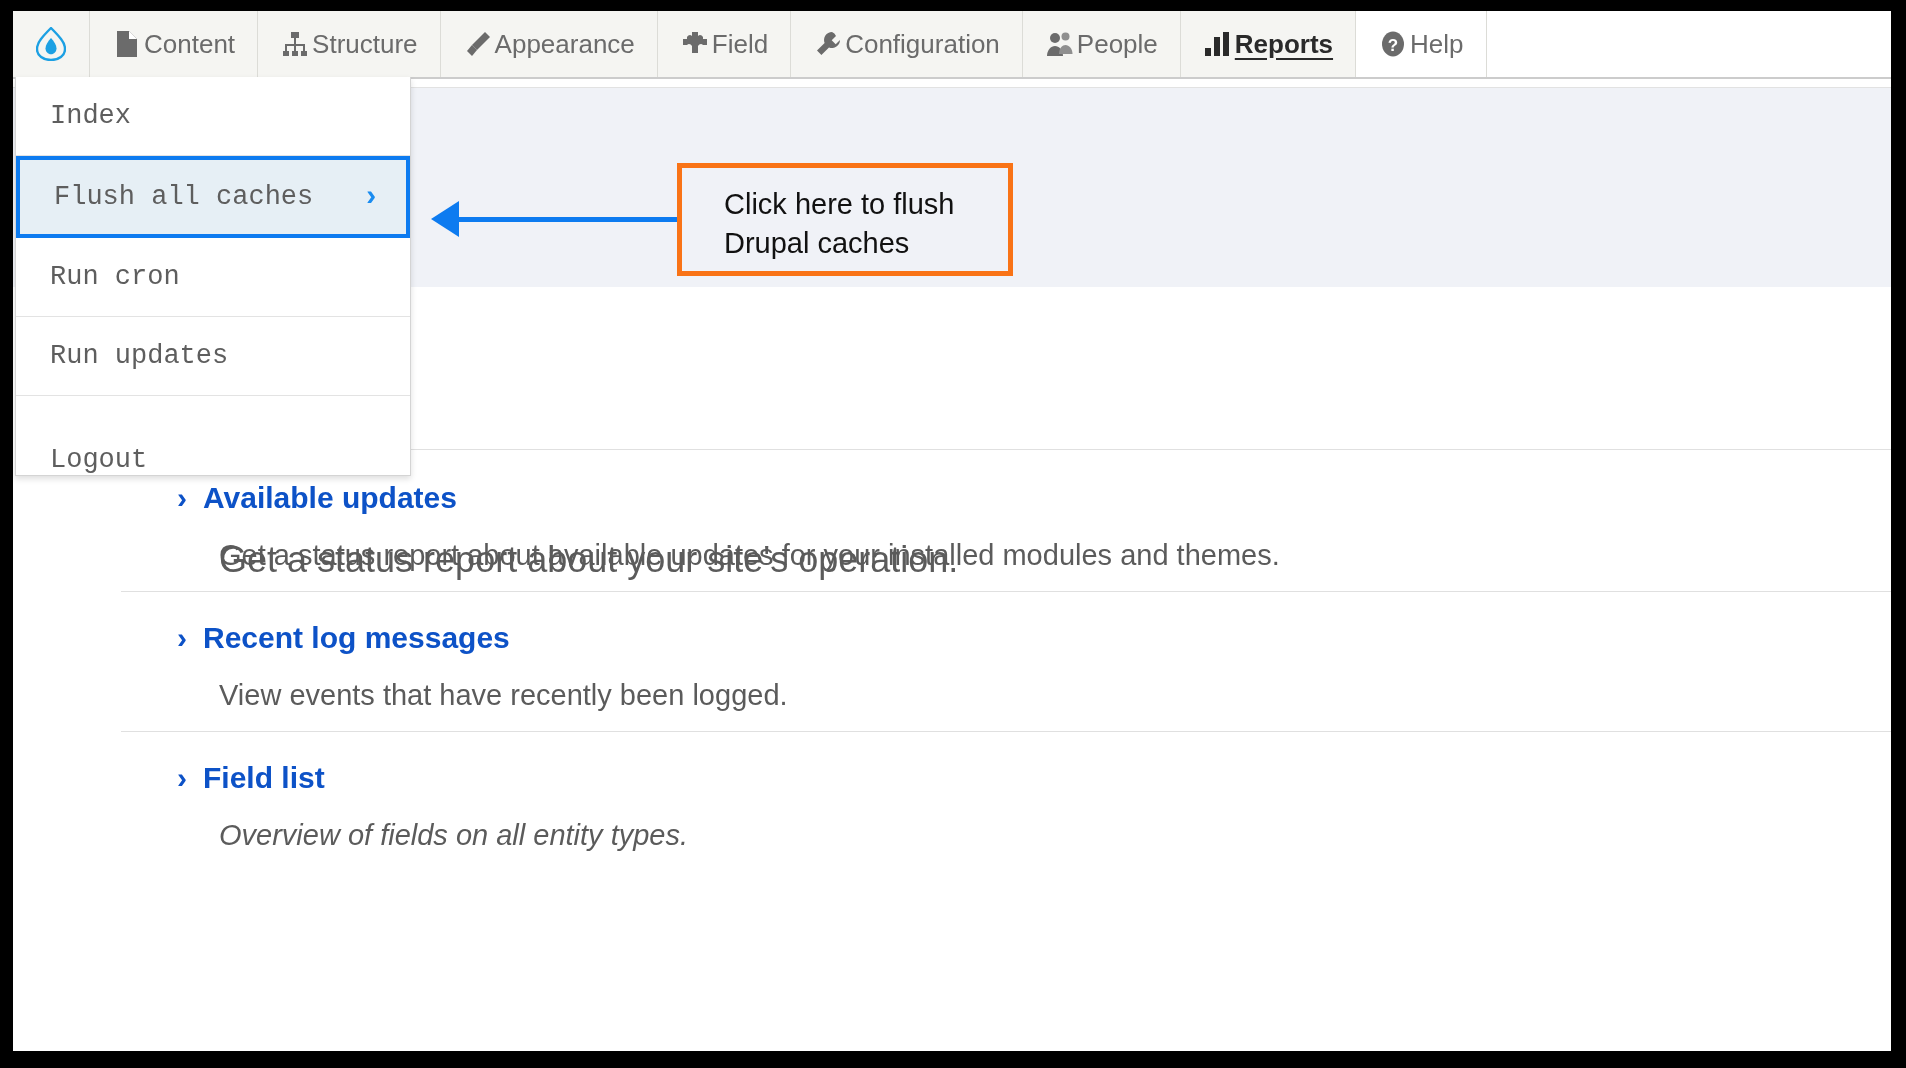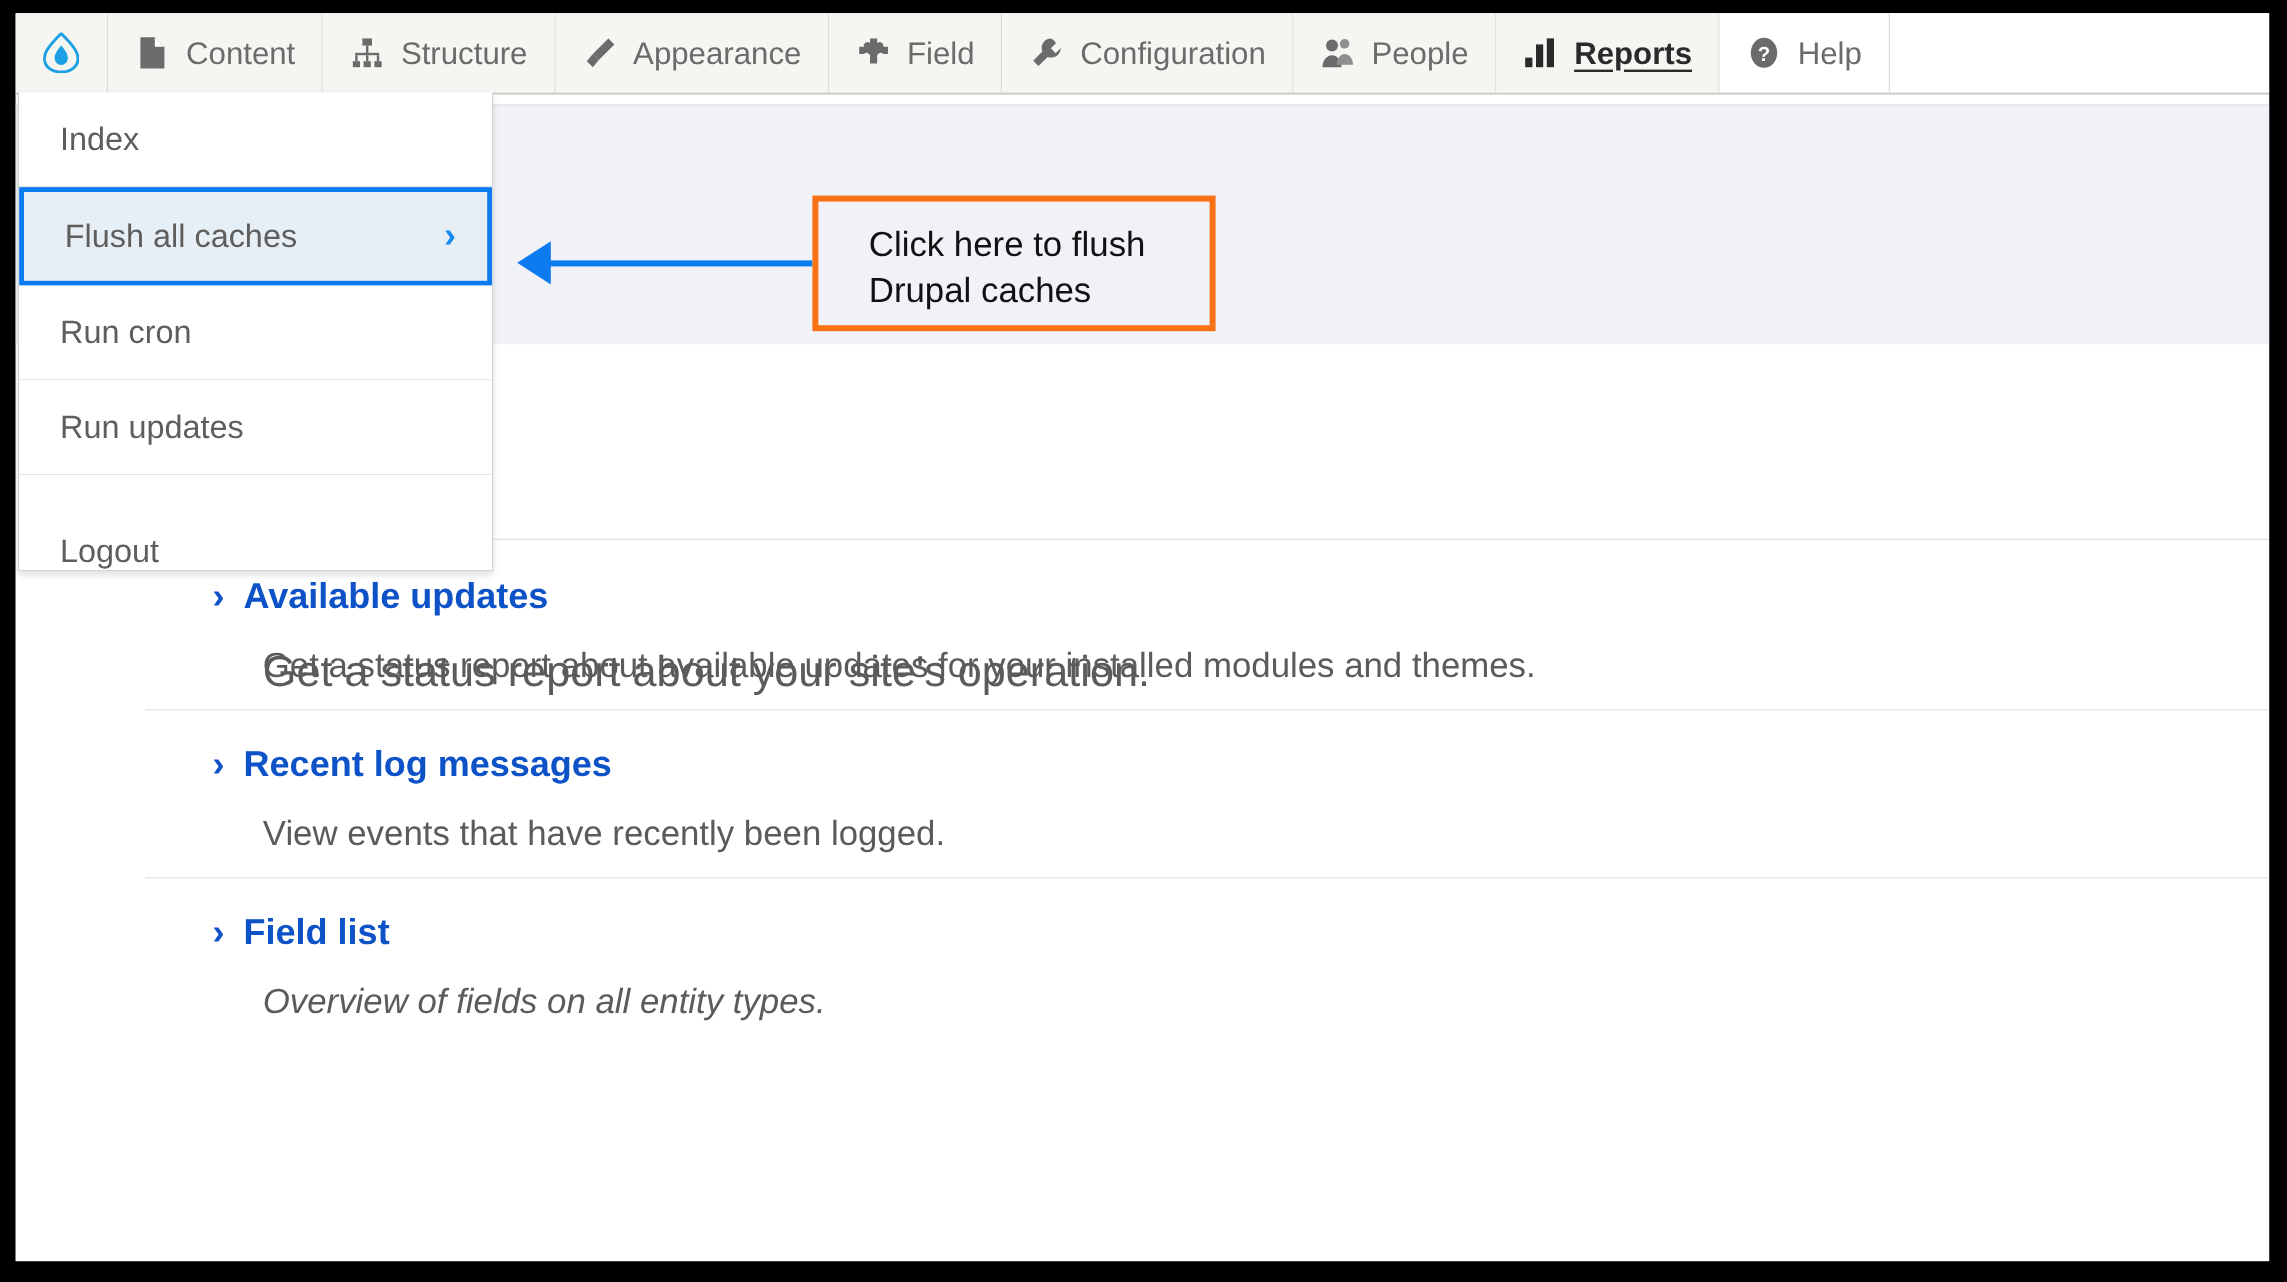--- a/index.html
+++ b/index.html
@@ -33,21 +33,21 @@
     position:absolute;left:0;top:0;
     width:1878px;height:68px;
     background:#f5f5f2;
     border-bottom:2px solid #ccc;
     display:flex;
     align-items:stretch;
     box-sizing:border-box;
   }
   .tb-item{
     display:flex;align-items:center;
-    gap:13px;
+    gap:2px;
     padding:0 22px;
     border-right:1px solid #dcdcd7;
     color:#6b6b6b;
     font-size:26px;
     cursor:default;
     box-sizing:border-box;
     background:#f5f5f2;
     white-space:nowrap;
   }
   .tb-item.logo{
@@ -139,20 +139,21 @@
   .dd-item{
     height:79px;
     display:flex;align-items:center;
     padding:0 26px 0 34px;
     font-size:27px;color:#5e5e5e;
     border-bottom:1px solid #e3e3e3;
     box-sizing:border-box;
     background:#ffffff;
     cursor:pointer;
     justify-content:space-between;
+    font-family:Liberation Mono, monospace;
   }
   .dd-item:last-child{border-bottom:none;align-items:flex-end;}
   .dd-item.highlight{
     background:#e6eff5;
     border:4px solid #0d7bf0;
     border-bottom:4px solid #0d7bf0;
     height:82px;
   }
   .dd-chev{
     color:#1a8cf0;font-size:30px;font-weight:bold;line-height:1;

